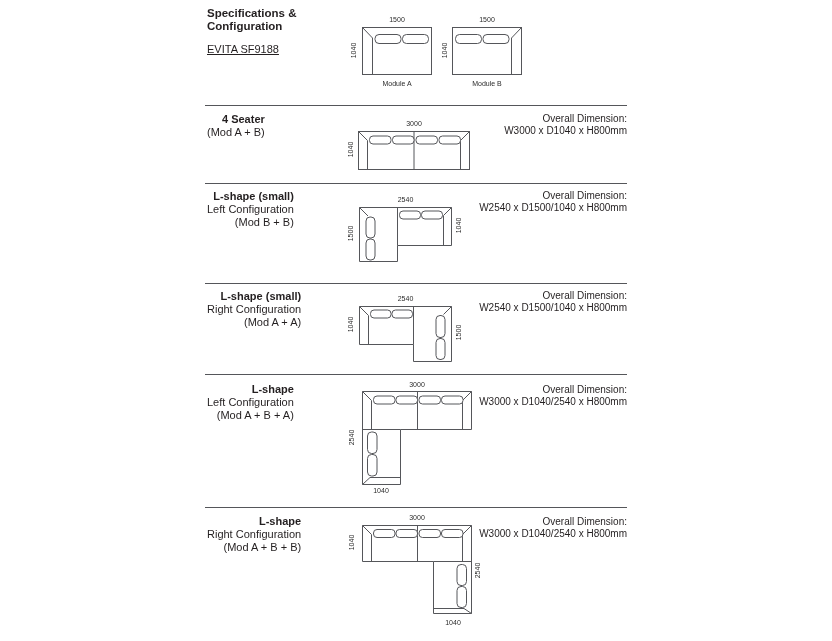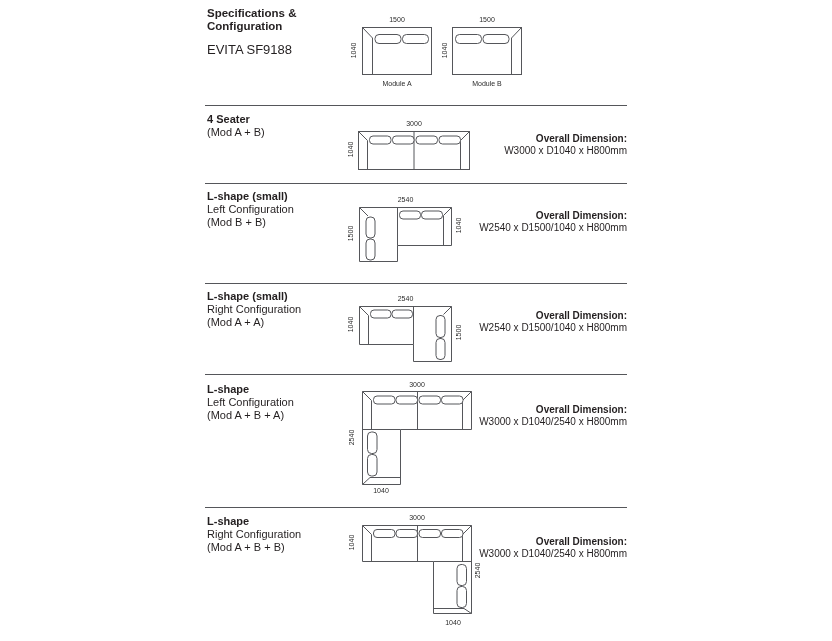--- a/index.html
+++ b/index.html
@@ -3,31 +3,31 @@
 <meta charset="utf-8">
 <style>
   html,body { margin:0; padding:0; background:#ffffff; }
   .sheet {
     position:relative; width:832px; height:641px;
     background:#ffffff; overflow:hidden;
     font-family:"Liberation Sans", sans-serif;
     color:#231f20;
     -webkit-font-smoothing:antialiased;
   }
-  .abs { position:absolute; }
+  .abs { position:absolute;text-align:right; }
   .row-group { display:contents; }
 
   .page-title { left:207px; font-size:11.5px; font-weight:bold; line-height:13px; }
-  .product-code { left:207px; font-size:13px; line-height:13px; }
+  .product-code { left:207px; font-size:11px; line-height:13px;text-decoration:underline; }
 
   .cfg-name { left:207px; font-size:11px; line-height:13px; }
   .cfg-name .t { font-weight:bold; }
 
   .overall { right:205px; text-align:right; font-size:10px; line-height:12px; }
-  .overall .lbl { font-weight:bold; font-size:10px;margin-top:20px; }
+  .overall .lbl { font-weight:normal; font-size:10px; }
 
   .sep { position:absolute; left:205px; width:422px; height:1px; background:#55565a; }
 
   .dim { position:absolute; font-size:7px; line-height:8px; text-align:center; color:#2b2b2b; }
   .vdim {
     position:absolute; width:36px; height:9px; font-size:7px; line-height:9px;
     text-align:center; color:#2b2b2b; transform:rotate(-90deg);
   }
   .modlabel { position:absolute; font-size:7px; line-height:8px; text-align:center; color:#2b2b2b; }
 

